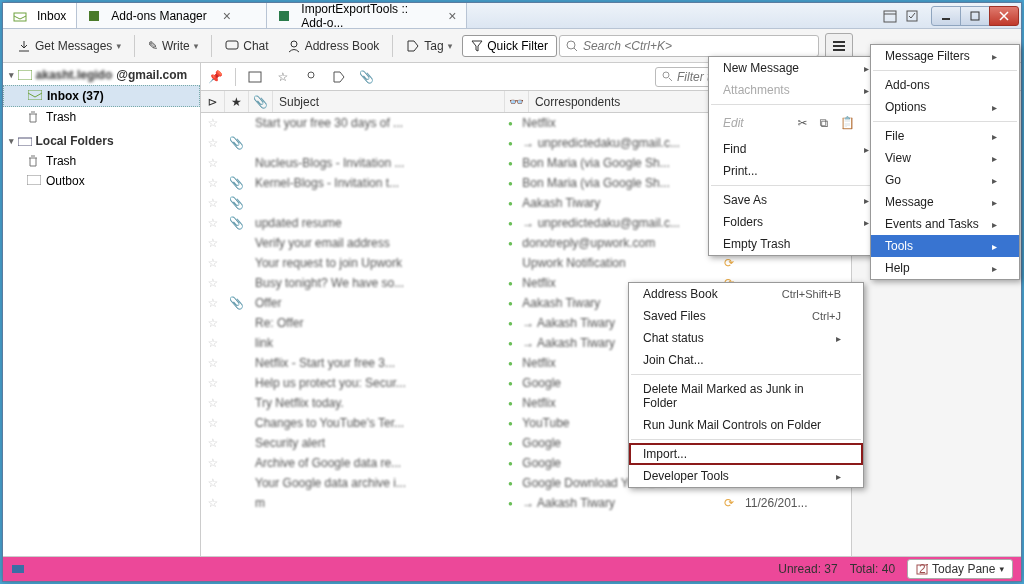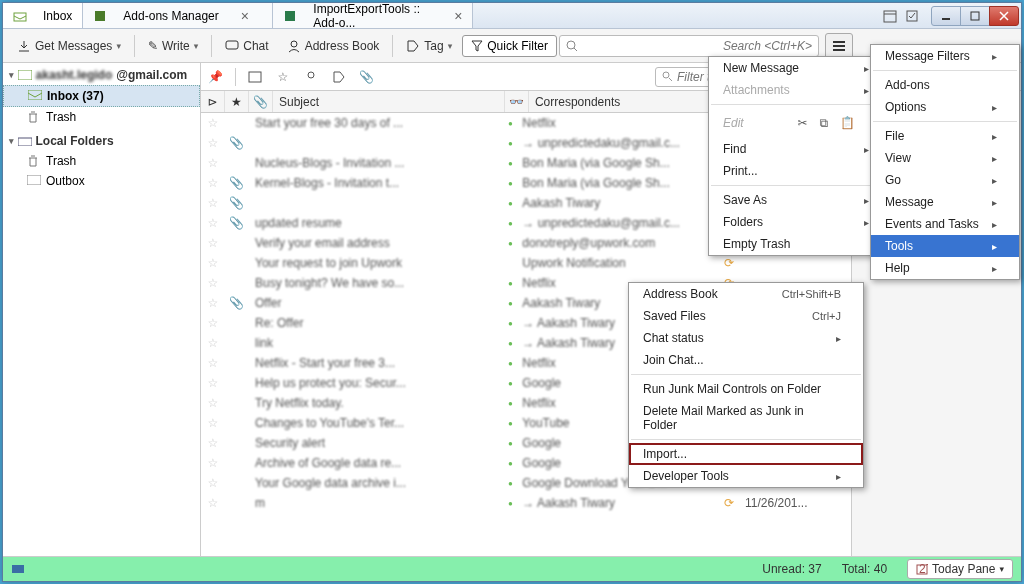--- a/index.html
+++ b/index.html
@@ -1,38 +1,38 @@
 <!DOCTYPE html>
 <html><head>
 <meta charset="utf-8">
 <style>
 * { margin: 0; padding: 0; box-sizing: border-box; font-family: "Segoe UI", Tahoma, sans-serif; font-size: 12px; }
 body { background: #4ba8d8; width: 1024px; height: 584px; overflow: hidden; position: relative; }
 
 .window { position: absolute; left: 2px; top: 2px; right: 2px; bottom: 2px; background: #f5f5f5; border: 1px solid #5a7ca0; box-shadow: 0 0 8px rgba(0,0,0,0.3); display: flex; flex-direction: column; }
 
 .titlebar { height: 26px; background: linear-gradient(#eef3f9, #dce6f2); display: flex; align-items: stretch; border-bottom: 1px solid #b8c4d4; }
-.tab { display: flex; align-items: center; padding: 0 10px; border-right: 1px solid #b8c4d4; gap: 16px; background: #f8fafc; cursor: pointer; position: relative; }
+.tab { display: flex; align-items: center; padding: 0 10px; border-right: 1px solid #b8c4d4; gap: 10px; background: #f8fafc; cursor: pointer; position: relative; }
 .tab.active { background: #fff; }
 .tab-icon { width: 14px; height: 14px; display: inline-flex; align-items: center; justify-content: center; }
 .tab-close { font-size: 14px; color: #666; margin-left: 6px; }
 .titlebar-icons { margin-left: auto; display: flex; align-items: center; gap: 2px; padding-right: 2px; }
 .ticon { width: 20px; height: 18px; display: flex; align-items: center; justify-content: center; color: #444; cursor: pointer; }
 .win-controls { display: flex; margin-left: 8px; }
 .win-btn { width: 30px; height: 20px; display: flex; align-items: center; justify-content: center; background: linear-gradient(#e8eef6,#c9d6e8); border: 1px solid #8fa5bf; margin-left: -1px; cursor: pointer; }
 .win-btn.close { background: linear-gradient(#e07a6e,#c0392b); border-color:#9e3025; color:#fff; border-top-right-radius:3px; border-bottom-right-radius:3px;}
 .win-btn.min { border-top-left-radius:3px; border-bottom-left-radius:3px;}
 
 .toolbar { height: 34px; background: #f5f5f5; border-bottom: 1px solid #ccc; display: flex; align-items: center; padding: 0 6px; gap: 2px; }
 .tbtn { display: flex; align-items: center; gap: 4px; padding: 4px 8px; border-radius: 3px; cursor: pointer; color: #333; }
 .tbtn .caret { font-size: 9px; color: #666; }
 .sep { width: 1px; height: 22px; background: #ccc; margin: 0 3px; }
 .quickfilter { border: 1px solid #999; border-radius: 3px; padding: 3px 8px; display: flex; align-items: center; gap: 4px; background: #fff; cursor: pointer; }
 .searchbox { flex: 1; max-width: 260px; border: 1px solid #bbb; border-radius: 3px; padding: 3px 6px; display: flex; align-items: center; gap: 5px; color: #999; background: #fff; }
-.searchbox input { border: none; outline: none; flex: 1; color: #c2410c; font-style: italic; text-align: right; }
+.searchbox input { border: none; outline: none; flex: 1; color: #c2410c; font-style: italic; }
 .hamburger { width: 28px; height: 26px; border: 1px solid #aaa; border-radius: 3px; display: flex; align-items: center; justify-content: center; cursor: pointer; margin-left: 4px; background:#f0f0f0;}
 
 .main { flex: 1; display: flex; overflow: hidden; }
 .sidebar { width: 198px; background: #fff; border-right: 1px solid #ccc; padding-top: 2px; overflow: hidden; }
 .acct { padding: 3px 6px; font-weight: bold; color: #333; display: flex; align-items: center; gap: 4px; }
 .folder { padding: 3px 6px 3px 24px; display: flex; align-items: center; gap: 5px; cursor: pointer; }
 .folder.sel { background: #d6e4f2; border: 1px dotted #7aa; }
 .folder .ficon { width: 14px; height: 12px; display:inline-block; }
 
 .listpane { flex: 1; background: #fff; display: flex; flex-direction: column; overflow: hidden; position: relative; }
@@ -59,21 +59,21 @@
 .rc-dot{width:24px;text-align:center;color:#6bbf59;font-size:8px;}
 .rc-corr{flex:1.2; filter:blur(1.2px); white-space:nowrap; overflow:hidden;}
 .rc-ric{width:24px;text-align:center;color:#e6a948;}
 .rc-date{width:110px; padding-left:4px; white-space:nowrap;}
 
 .sidepanel { width: 170px; background:#f5f5f5; border-left:1px solid #ccc; }
 .sp-hdr{height:28px;display:flex;align-items:center;padding:0 8px;border-bottom:1px solid #ccc; gap:6px;}
 .sp-hdr .nav{margin-left:auto;display:flex;gap:4px;}
 .sp-nb{width:18px;height:18px;display:flex;align-items:center;justify-content:center;cursor:pointer;color:#333;font-weight:bold;}
 
-.statusbar{height:24px;border-top:1px solid #ccc;background:#86efac;display:flex;align-items:center;padding:12px 8px;gap:20px;color:#333;}
+.statusbar{height:24px;border-top:1px solid #ccc;background:#ec4899;display:flex;align-items:center;padding:12px 8px;gap:12px;color:#333;}
 .statusbar .sp{flex:1;}
 .today-btn{border:1px solid #aaa;border-radius:3px;padding:2px 8px;display:flex;align-items:center;gap:4px;cursor:pointer;background:#fff;}
 
 
 .menu { position:absolute; background:#fff; border:1px solid #999; box-shadow:2px 2px 6px rgba(0,0,0,0.35); z-index:10;}
 .menu .mi{padding:4px 22px 4px 14px; display:flex; align-items:center; cursor:pointer; color:#222; min-height:22px;}
 .menu .mi.disabled{color:#aaa;}
 .menu .msep{height:1px;background:#ddd;margin:3px 2px;}
 .menu .mi .arrow{margin-left:auto; font-size:10px;color:#555;}
 .menu .mi .shortcut{margin-left:auto;color:#555;font-size:11px;}
@@ -633,24 +633,24 @@
     </div>
   <div class="mi">
       <span>Chat status</span>
       <span class="arrow">▸</span>
     </div>
   <div class="mi">
       <span>Join Chat...</span>
     </div>
   <div class="msep"></div>
   <div class="mi">
+      <span>Delete Mail Marked as Junk in Folder</span>
+    </div>
+  <div class="mi">
       <span>Run Junk Mail Controls on Folder</span>
-    </div>
-  <div class="mi">
-      <span>Delete Mail Marked as Junk in Folder</span>
     </div>
   <div class="msep"></div>
   <div class="mi highlight">
       <span>Import...</span>
     </div>
   <div class="mi">
       <span>Developer Tools</span>
       <span class="arrow">▸</span>
     </div>
 </div>

